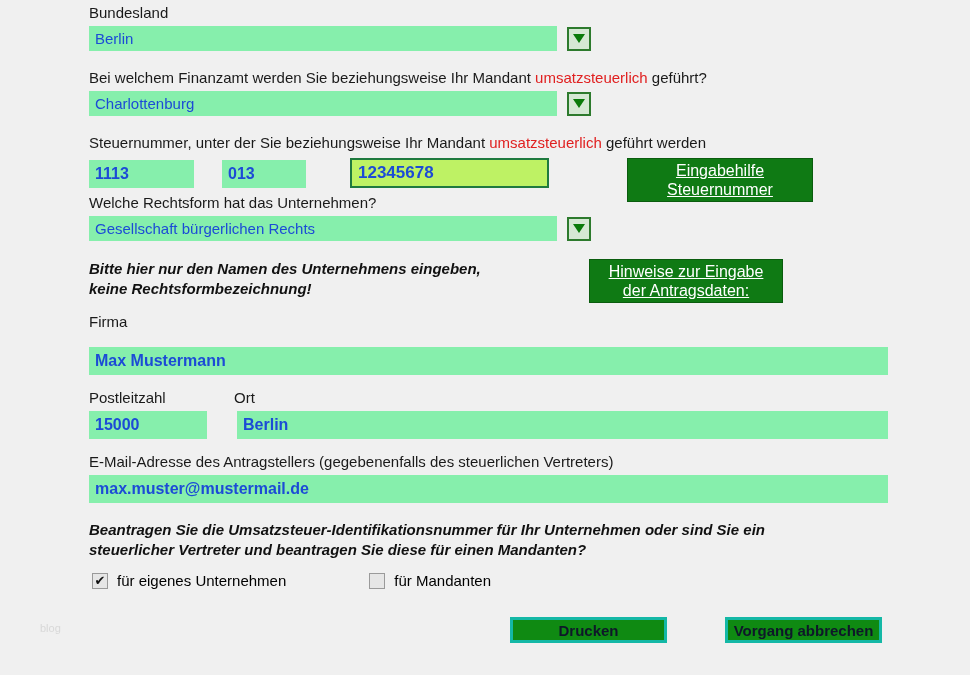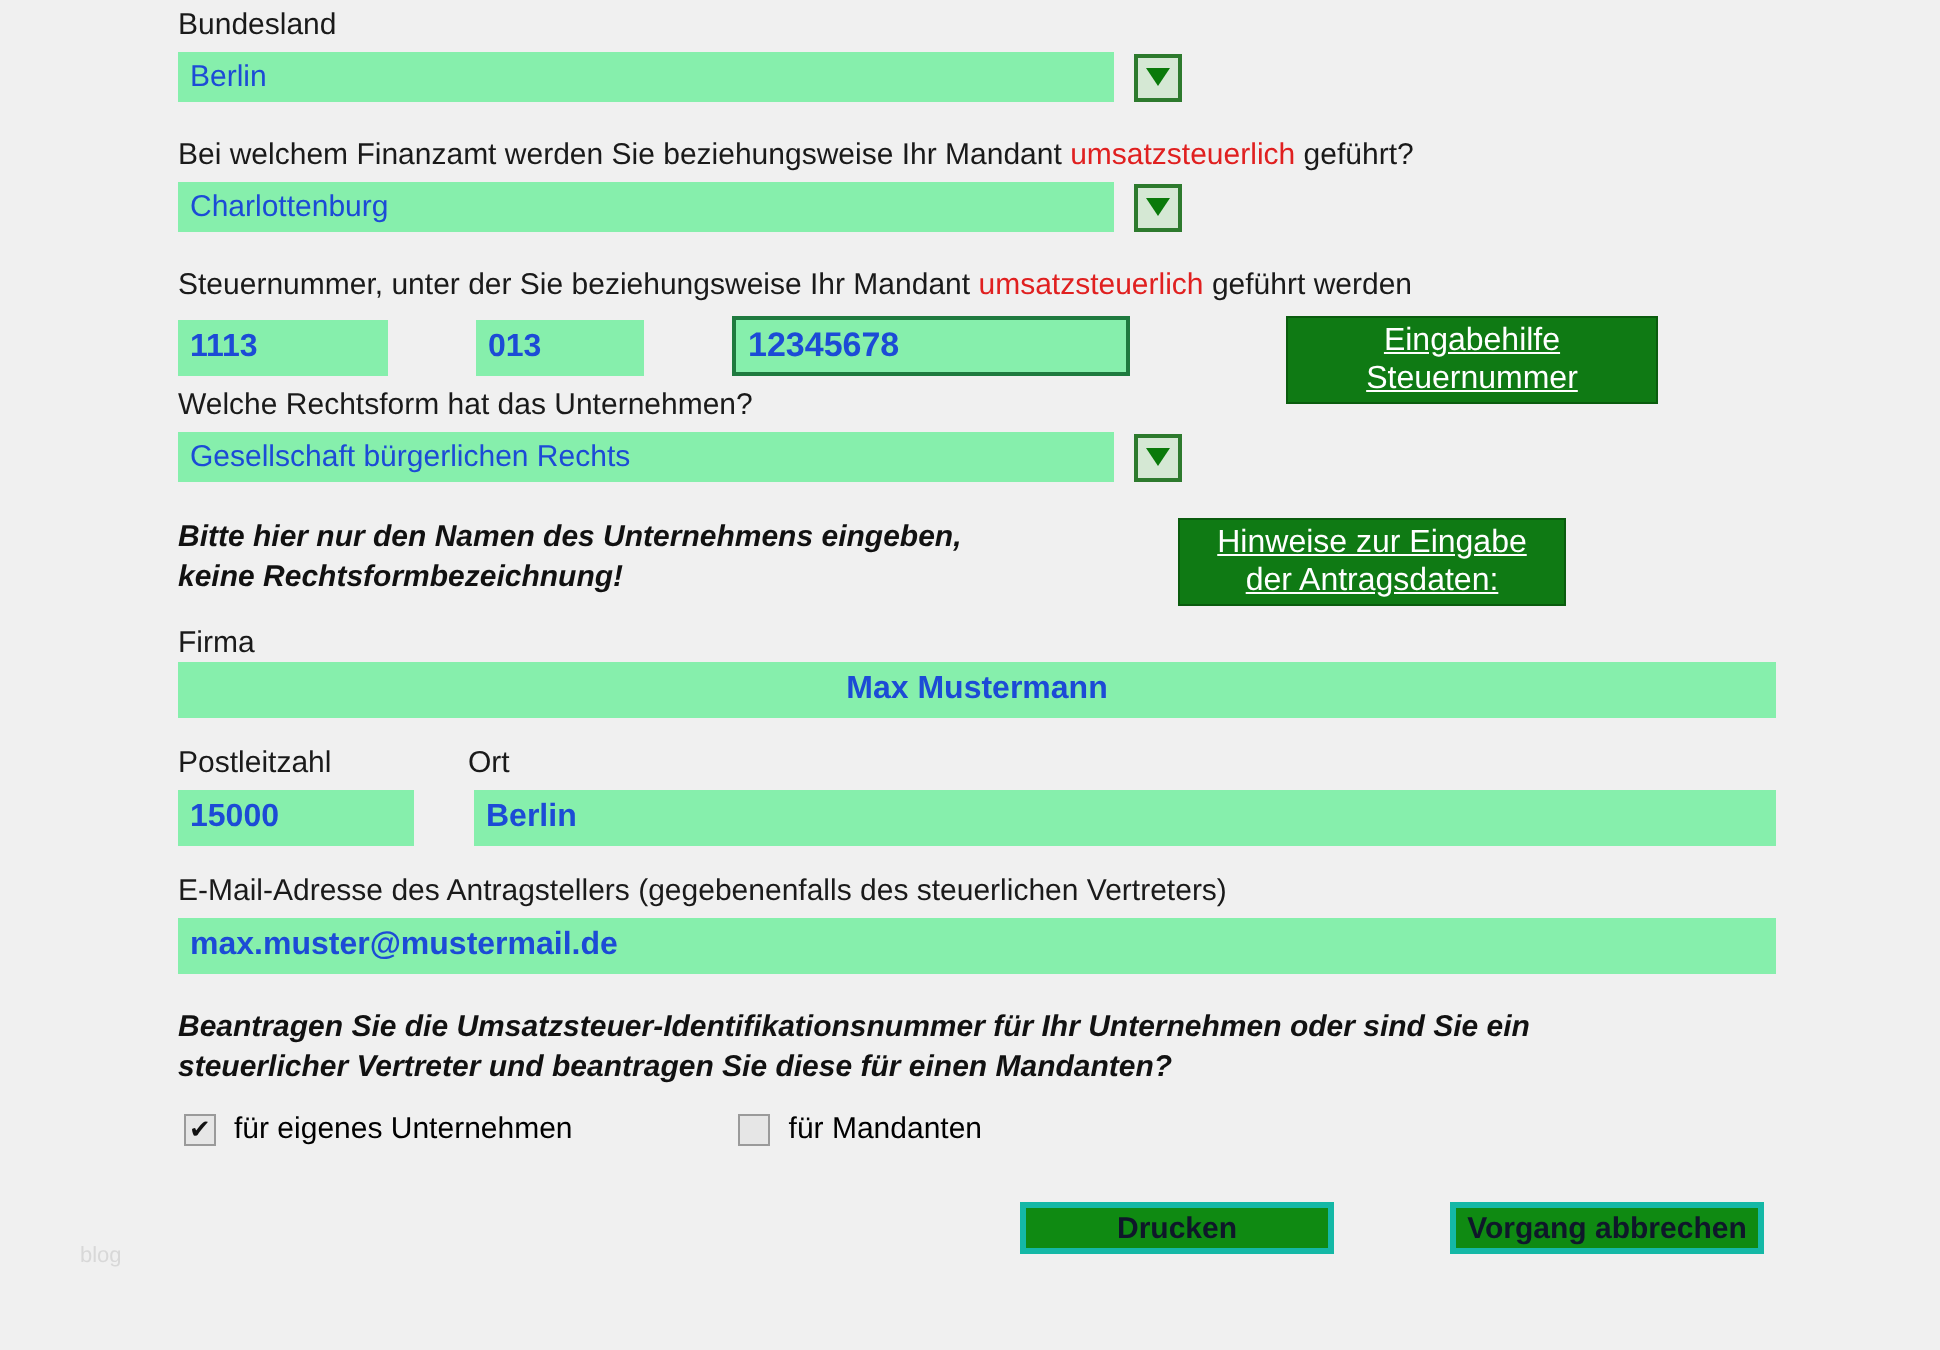--- a/index.html
+++ b/index.html
@@ -47,21 +47,21 @@
     height: 25px;
     line-height: 19px;
     outline: none;
   }
   .field.bold {
     font-weight: bold;
     font-size: 16px;
   }
   .field.focused {
     border: 2px solid #1f7a3f;
-    background: #86efac;
+    background: #bef264;
     font-weight: bold;
     font-size: 17px;
     height: 30px;
   }
   .row {
     display: flex;
     align-items: center;
   }
   .dropdown-btn {
     width: 24px;
@@ -177,21 +177,21 @@
         </div>
       </div>
     </div>
 
     <div style="margin-top:18px;">
       <div class="label">
         <span>Steuernummer, unter der Sie beziehungsweise Ihr Mandant </span><span class="label-red">umsatzsteuerlich</span><span> geführt werden</span>
       </div>
       <div class="row" style="margin-top:6px; align-items:flex-start;">
         <input class="field bold" type="text" style="width: 105px; height: 28px; margin-top: 2px;" value="1113">
-        <input class="field bold" type="text" style="width: 84px; height: 28px; margin-left: 44px; margin-top: 2px;" value="013">
+        <input class="field bold" type="text" style="width: 84px; height: 28px; margin-left: 28px; margin-top: 2px;" value="013">
         <input class="field focused" type="text" style="width: 199px; margin-left: 44px;" value="12345678">
         <div class="green-button" style="width:186px;height:44px;margin-left:78px;">
           <span>Eingabehilfe</span>
           <span>Steuernummer</span>
         </div>
       </div>
     </div>
 
     <div style="margin-top:-8px;">
       <div class="label">Welche Rechtsform hat das Unternehmen?</div>
@@ -209,21 +209,21 @@
         <div>keine Rechtsformbezeichnung!</div>
       </div>
       <div class="green-button" style="width:194px;height:44px;margin-left:0px;">
         <span>Hinweise zur Eingabe</span>
         <span>der Antragsdaten:</span>
       </div>
     </div>
 
     <div style="margin-top:10px;">
       <div class="label">Firma</div>
-      <input class="field bold" type="text" style="width: 799px; height: 28px; margin-top: 0; text-align: center;" value="Max Mustermann">
+      <input class="field bold" type="text" style="width: 799px; height: 28px; margin-top: 16px;" value="Max Mustermann">
     </div>
 
     <div style="margin-top:14px;">
       <div class="row">
         <div class="label" style="width:145px;">Postleitzahl</div>
         <div class="label">Ort</div>
       </div>
       <div class="row" style="margin-top:4px;">
         <input class="field bold" type="text" style="width: 118px; height: 28px;" value="15000">
         <input class="field bold" type="text" style="width: 651px; height: 28px; margin-left: 30px;" value="Berlin">

